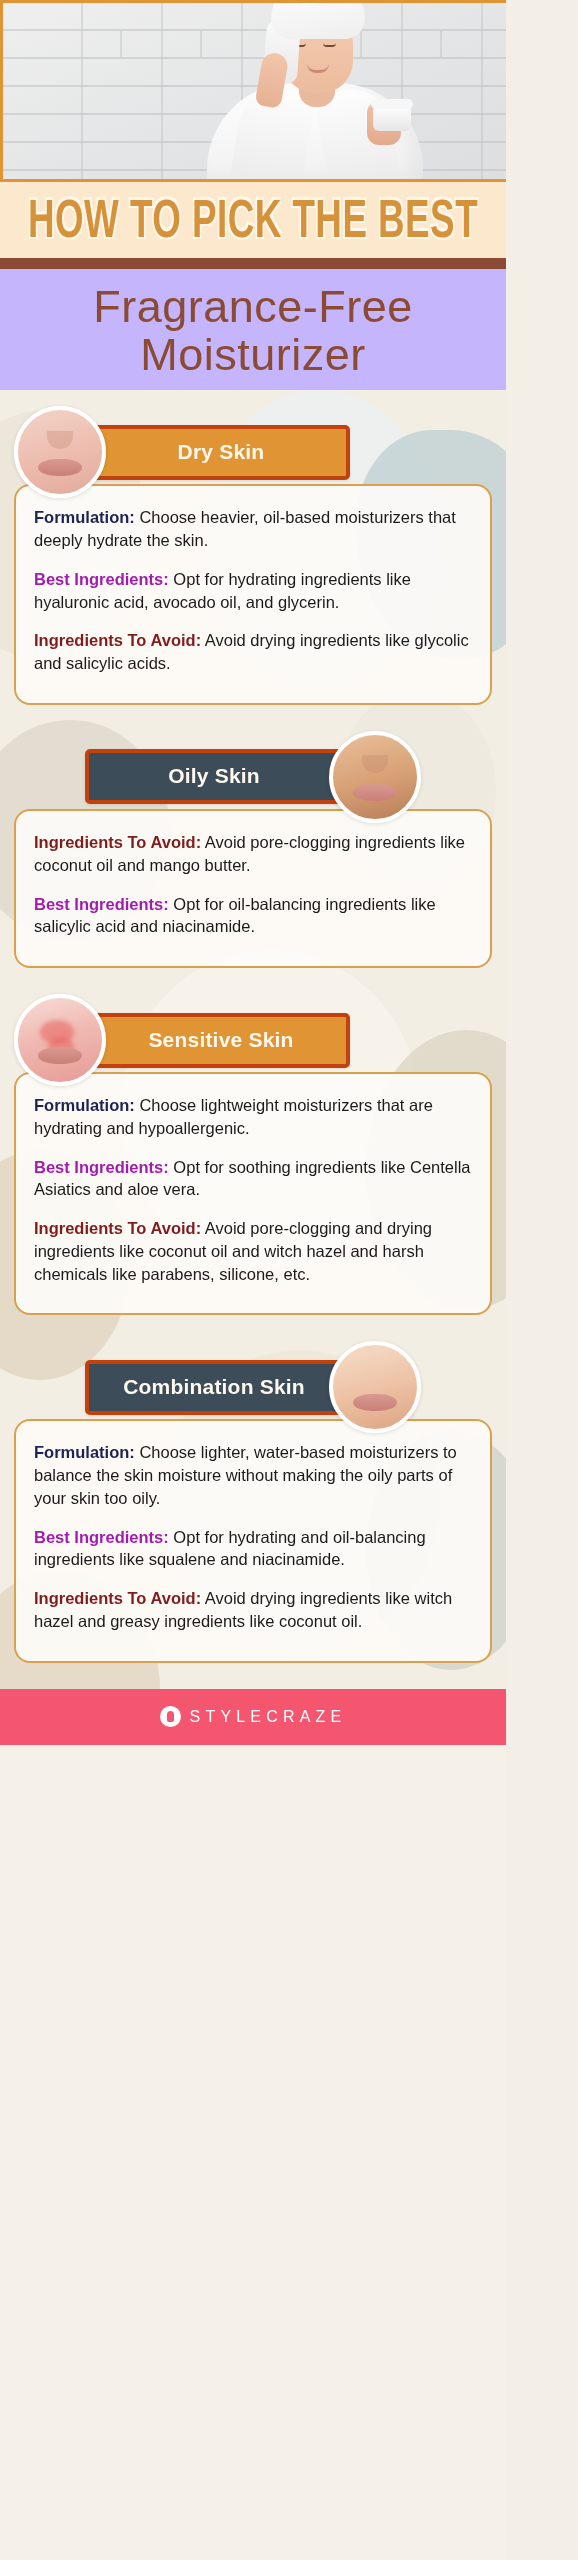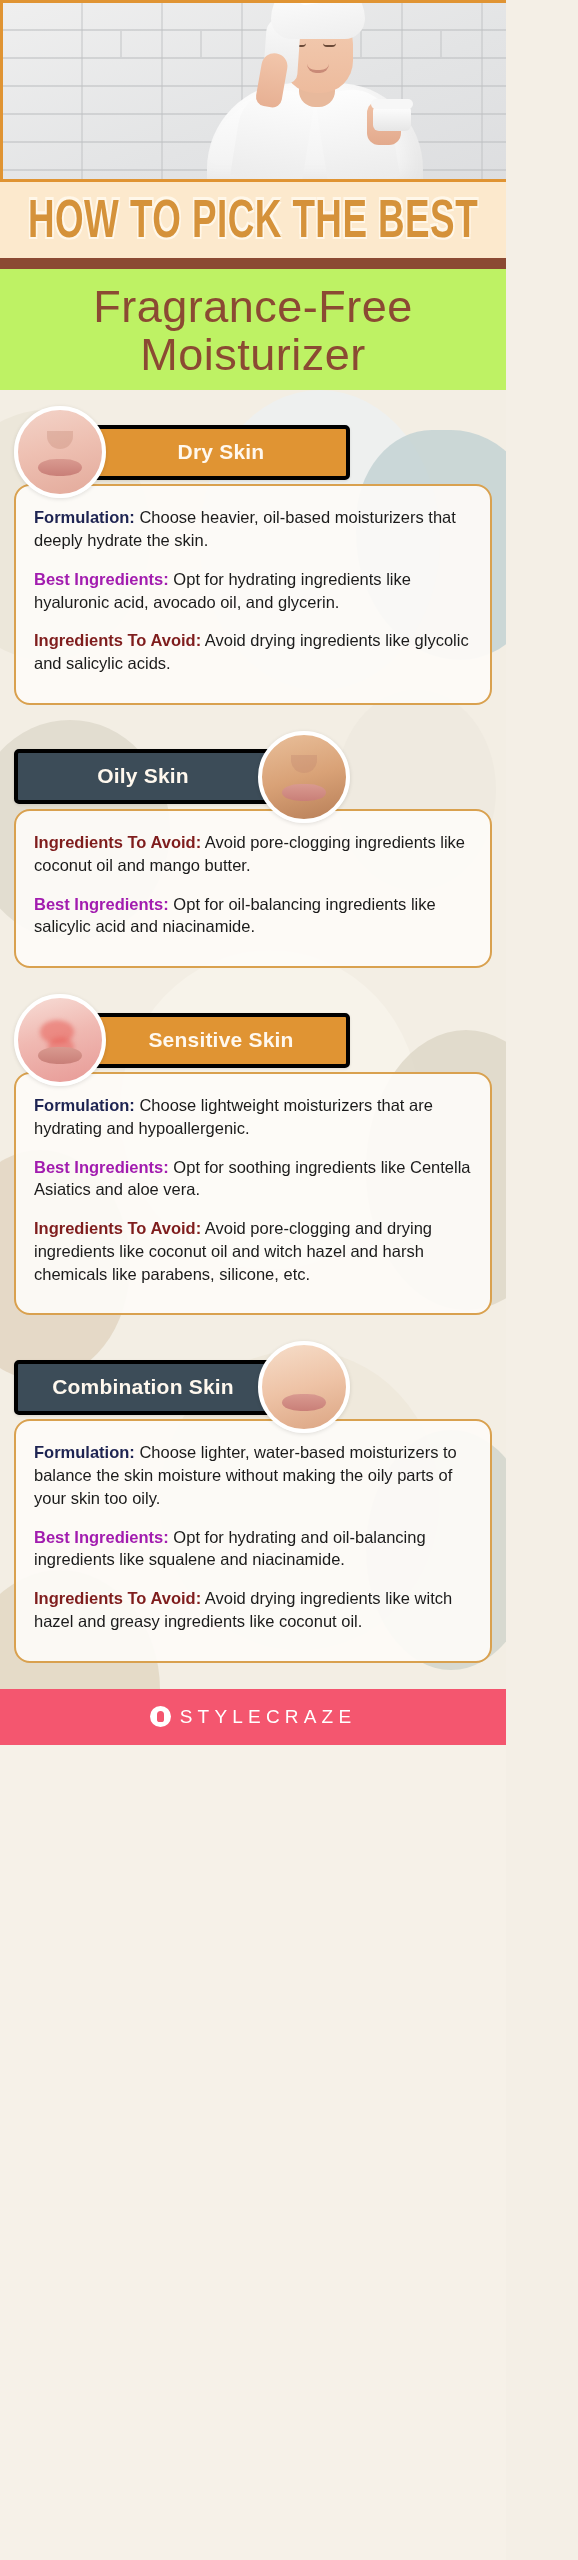--- a/index.html
+++ b/index.html
@@ -107,21 +107,21 @@
     color:#d5923a;
     transform:scaleX(.92) scaleY(1.35);
     transform-origin:center;
     padding:10px 0 12px;
     text-shadow:
       -1.6px -1.6px 0 #fff7e9,  1.6px -1.6px 0 #fff7e9,
       -1.6px  1.6px 0 #fff7e9,  1.6px  1.6px 0 #fff7e9;
   }
 
   .script-band {
-    background:#bef264;
+    background:#c4b5fd;
     padding:14px 0 12px;
     text-align:center;
   }
   .script-line {
     font-family:"Liberation Sans", sans-serif;
     font-weight:400;
     color:#8b4a33;
     font-size:45px;
     line-height:1.06;
     letter-spacing:.5px;
@@ -168,21 +168,21 @@
 
   .section { position:relative; z-index:2; padding:0 14px; }
 
   .badge-row {
     position:relative;
     display:flex;
     align-items:center;
     height:92px;
   }
   .badge-row.left  { justify-content:flex-start; }
-  .badge-row.right { justify-content:flex-start; }
+  .badge-row.right { justify-content:center; }
 
   .avatar {
     width:92px; height:92px; border-radius:50%;
     border:4px solid #ffffff;
     overflow:hidden;
     flex:0 0 auto;
     position:relative;
     z-index:3;
     box-shadow:0 1px 4px rgba(0,0,0,.12);
   }
@@ -197,21 +197,21 @@
     width:26px;height:18px;border-radius:0 0 14px 14px;
     background:rgba(190,130,110,.30);}
   .av-rash-a{position:absolute;left:26%;top:26%;width:34px;height:24px;border-radius:50%;
     background:rgba(232,96,90,.55);filter:blur(2px);}
   .av-rash-b{position:absolute;left:36%;top:46%;width:26px;height:20px;border-radius:50%;
     background:rgba(232,96,90,.5);filter:blur(2px);}
 
   .badge {
     background:#e09433;
     color:#fff8ee;
-    border:4px solid #000000;
+    border:4px solid #c2410c;
     border-radius:5px;
     font-size:21px;
     font-weight:700;
     letter-spacing:.2px;
     text-align:center;
     padding:11px 0 12px;
     width:258px;
     position:relative;
     z-index:2;
     box-shadow:0 1px 3px rgba(0,0,0,.10);
@@ -260,21 +260,21 @@
   .logo-mark{
     width:21px;height:21px;border-radius:50%;
     background:#ffffff;
     display:flex;align-items:center;justify-content:center;
   }
   .logo-mark span{
     display:block;width:7px;height:11px;border-radius:4px 4px 3px 3px;
     background:#f4566f;
   }
   .logo-text{
-    color:#ffffff;font-size:19px;font-weight:400;letter-spacing:5.2px;
+    color:#ffffff;font-size:16px;font-weight:400;letter-spacing:5.2px;
   }
 </style>
 </head>
 <body>
 
 <div class="page">
 
   <div class="hero">
     <div class="hero-wall"></div>
     <div class="hero-figure">

